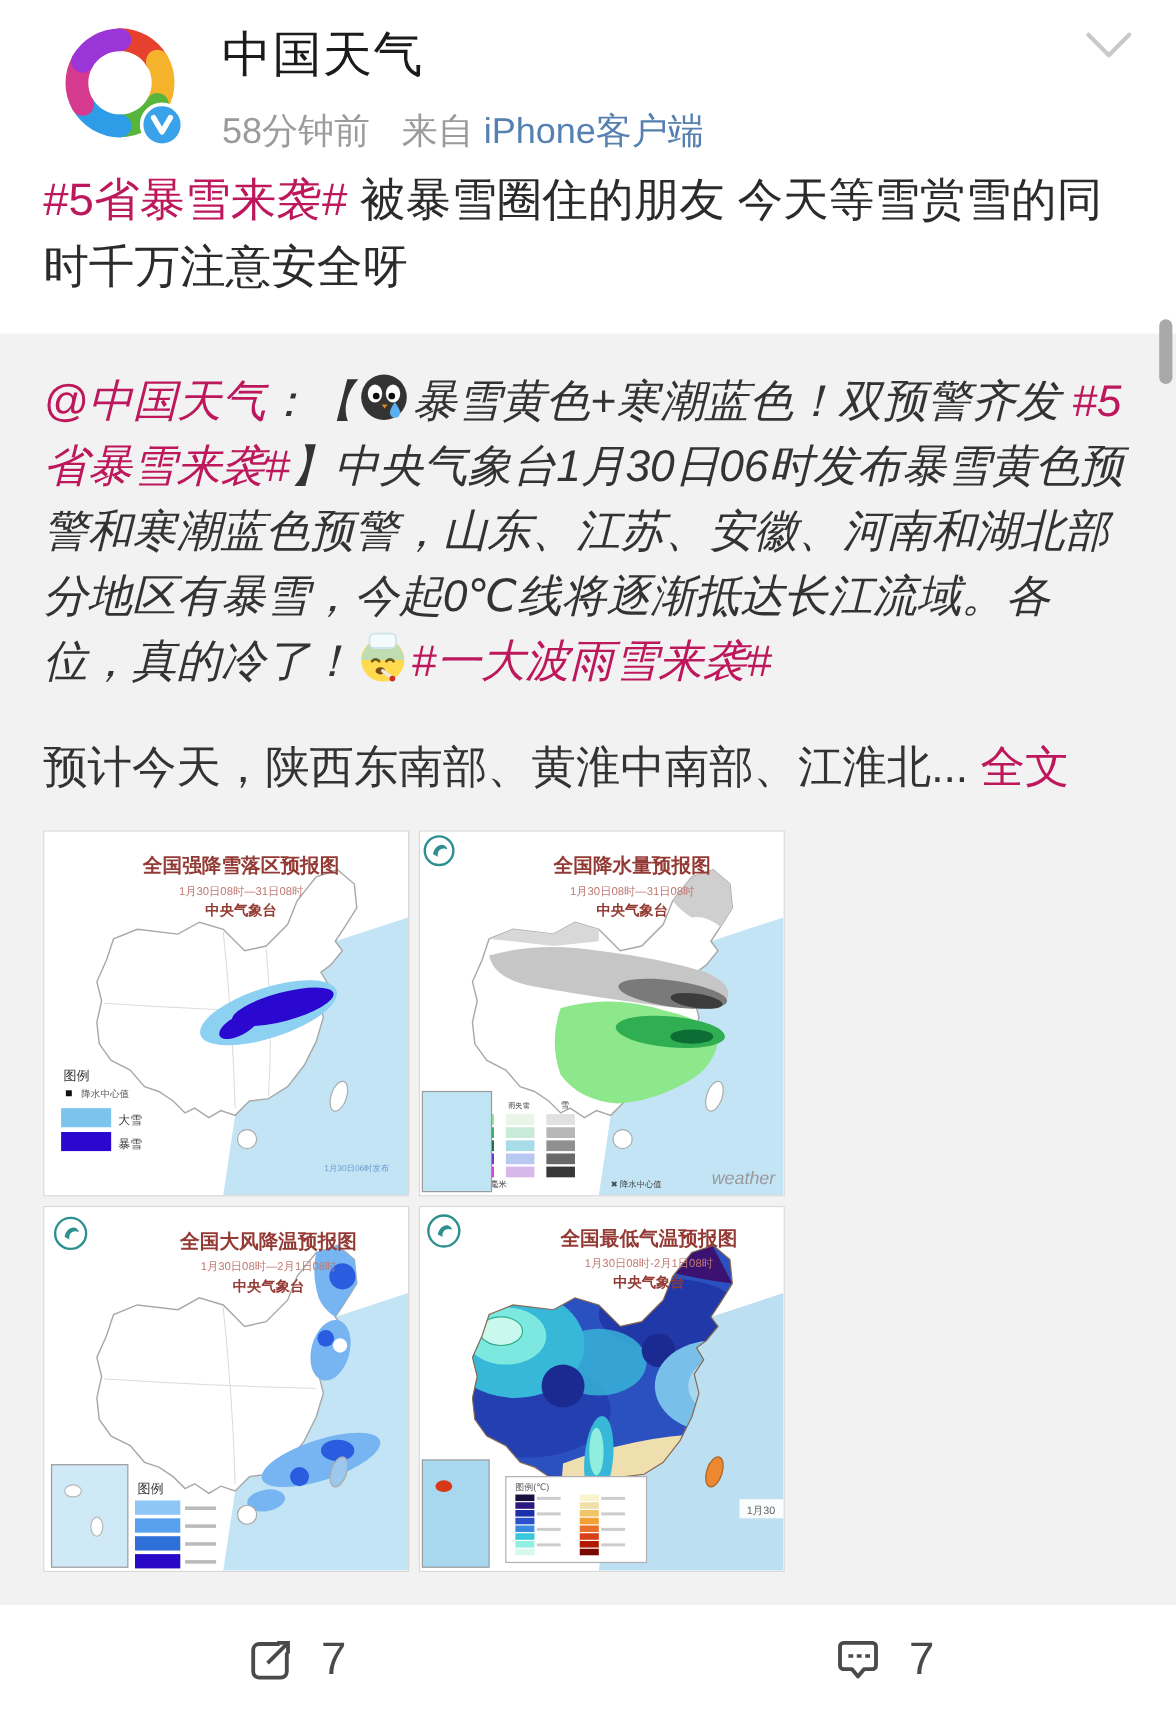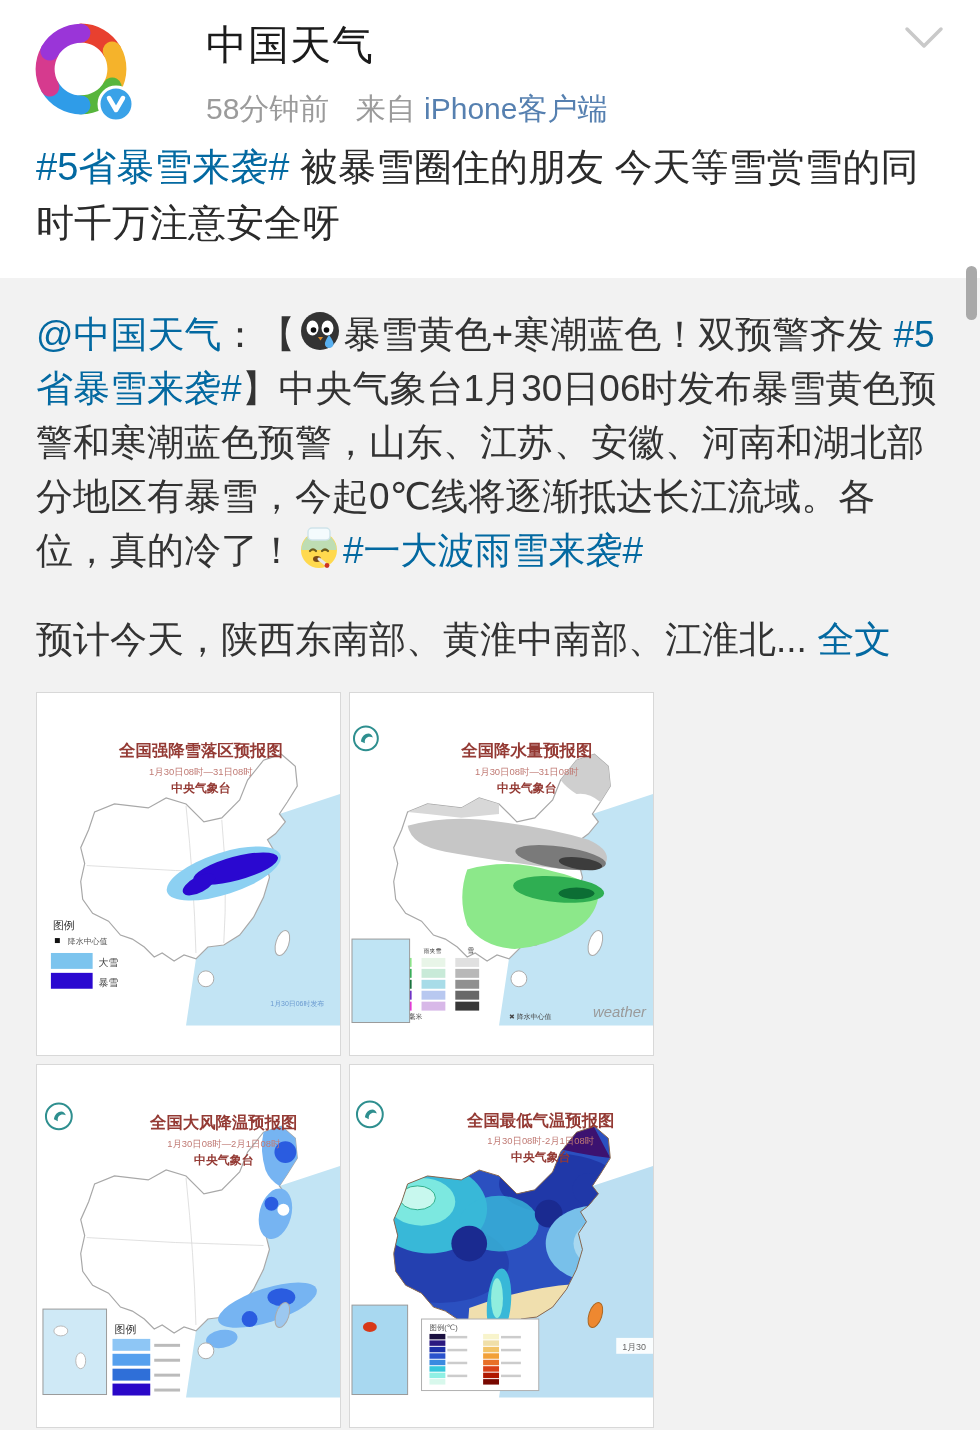--- a/index.html
+++ b/index.html
@@ -1,34 +1,34 @@
 <!DOCTYPE html>
 <html><head>
 <meta charset="utf-8">
 <style>
   html,body{margin:0;padding:0;}
   body{width:980px;height:1430px;background:#fff;position:relative;overflow:hidden;
        font-family:"Liberation Sans","DejaVu Sans",sans-serif;color:#2e2e2e;}
-  .header{display:flex;align-items:flex-start;padding:8px 28px 0 20px;gap:40px;}
+  .header{display:flex;align-items:flex-start;padding:8px 28px 0 39px;}
   .avatar{width:122px;height:122px;flex:none;position:relative;}
   .avatar svg{display:block;}
   .header-info{margin-left:24px;padding-top:10px;min-width:0;}
   .username{font-size:41px;color:#1b1b1b;letter-spacing:1px;}
   .meta{margin-top:16px;font-size:30px;color:#9b9b9b;white-space:nowrap;}
   .meta .src-link{color:#5680b0;text-align:right;}
   .meta .sep{display:inline-block;width:18px;}
   .chevron{margin-left:auto;padding:14px 6px 0 0;}
   .post-text{margin:10px 36px 0;font-size:38px;line-height:1.47;color:#2b2b2b;}
-  .link{color:#0369a1;}
+  .link{color:#be185d;}
   .quote{margin-top:26px;background:#f2f2f2;padding:30px 36px 26px;}
-  .quote-text{font-size:37px;line-height:1.46;color:#333;}
+  .quote-text{font-size:37px;line-height:1.46;color:#333;font-style:italic;}
   .emoji{display:inline-block;width:44px;height:44px;vertical-align:-7px;margin:0 2px;}
   .preview-row{margin-top:36px;font-size:37px;line-height:1.4;color:#333;}
   .image-grid{margin-top:26px;display:grid;grid-template-columns:305px 305px;gap:8px;}
-  .map-card{width:305px;height:364px;background:#fff;border:1px solid #d8d8d8;box-sizing:border-box;overflow:hidden;}
+  .map-card{width:305px;height:305px;background:#fff;border:1px solid #d8d8d8;box-sizing:border-box;overflow:hidden;}
   .map-card svg{display:block;width:100%;height:100%;}
   .toolbar{height:94px;display:flex;align-items:stretch;background:#fff;border-top:1px solid #e6e6e6;}
   .tool-item{flex:1;display:flex;align-items:center;justify-content:center;gap:18px;
              font-size:38px;color:#4a4a4a;background:none;border:none;padding:0;}
   .tool-item svg{display:block;}
   .bottom-strip{height:18px;background:#ececec;}
   .scroll-thumb{position:absolute;right:3px;top:266px;width:11px;height:54px;background:#a9a9a9;border-radius:6px;}
   .mapTitle{font-weight:bold;fill:#943a34;font-size:16.5px;}
   .mapDate{fill:#c07a74;font-size:9.5px;}
   .mapAgency{font-weight:bold;fill:#943a34;font-size:12px;}

